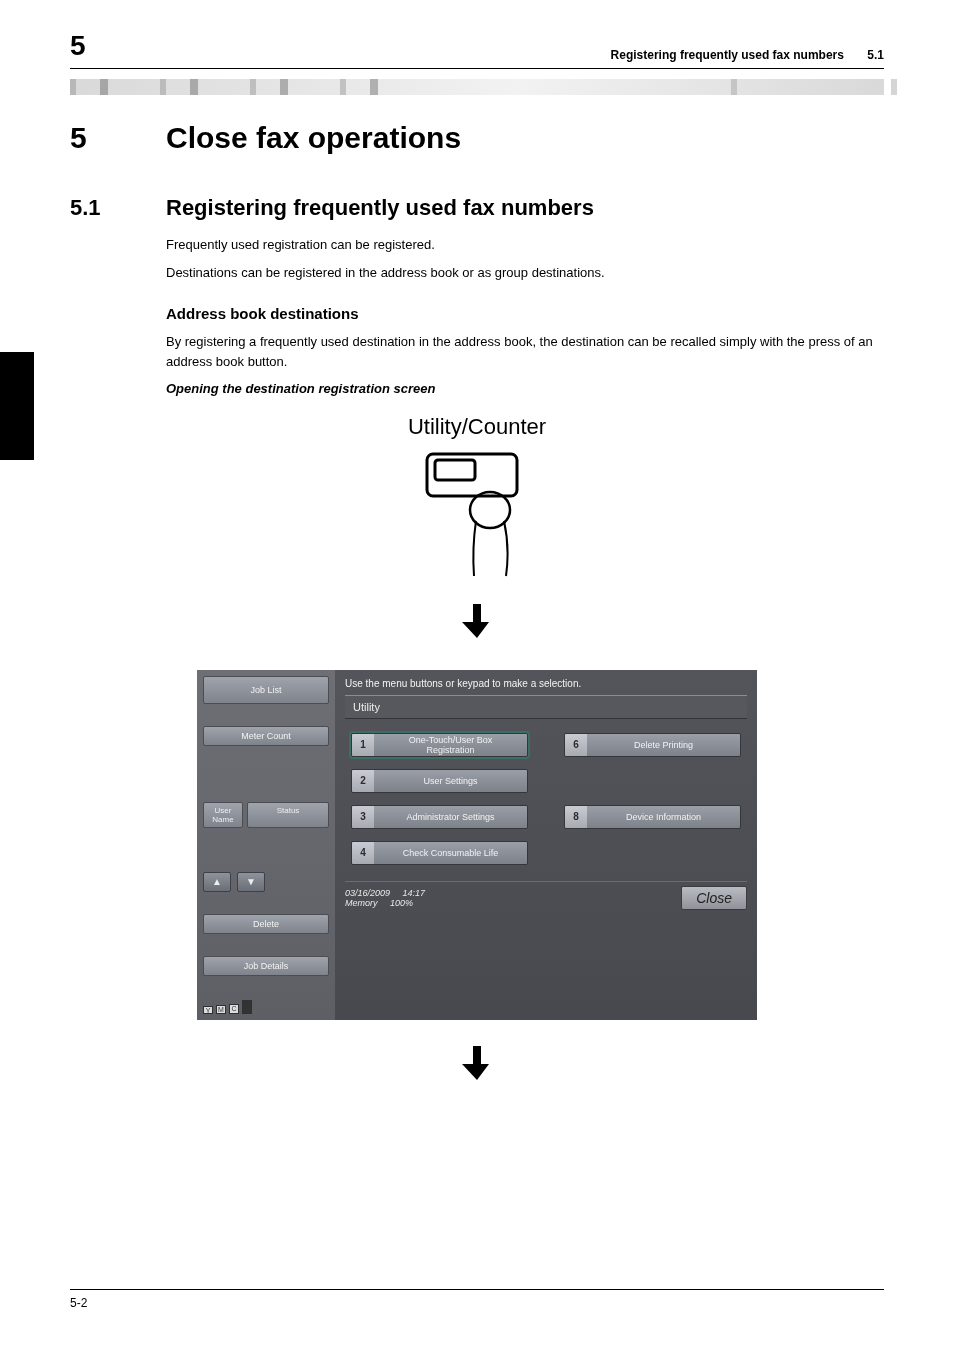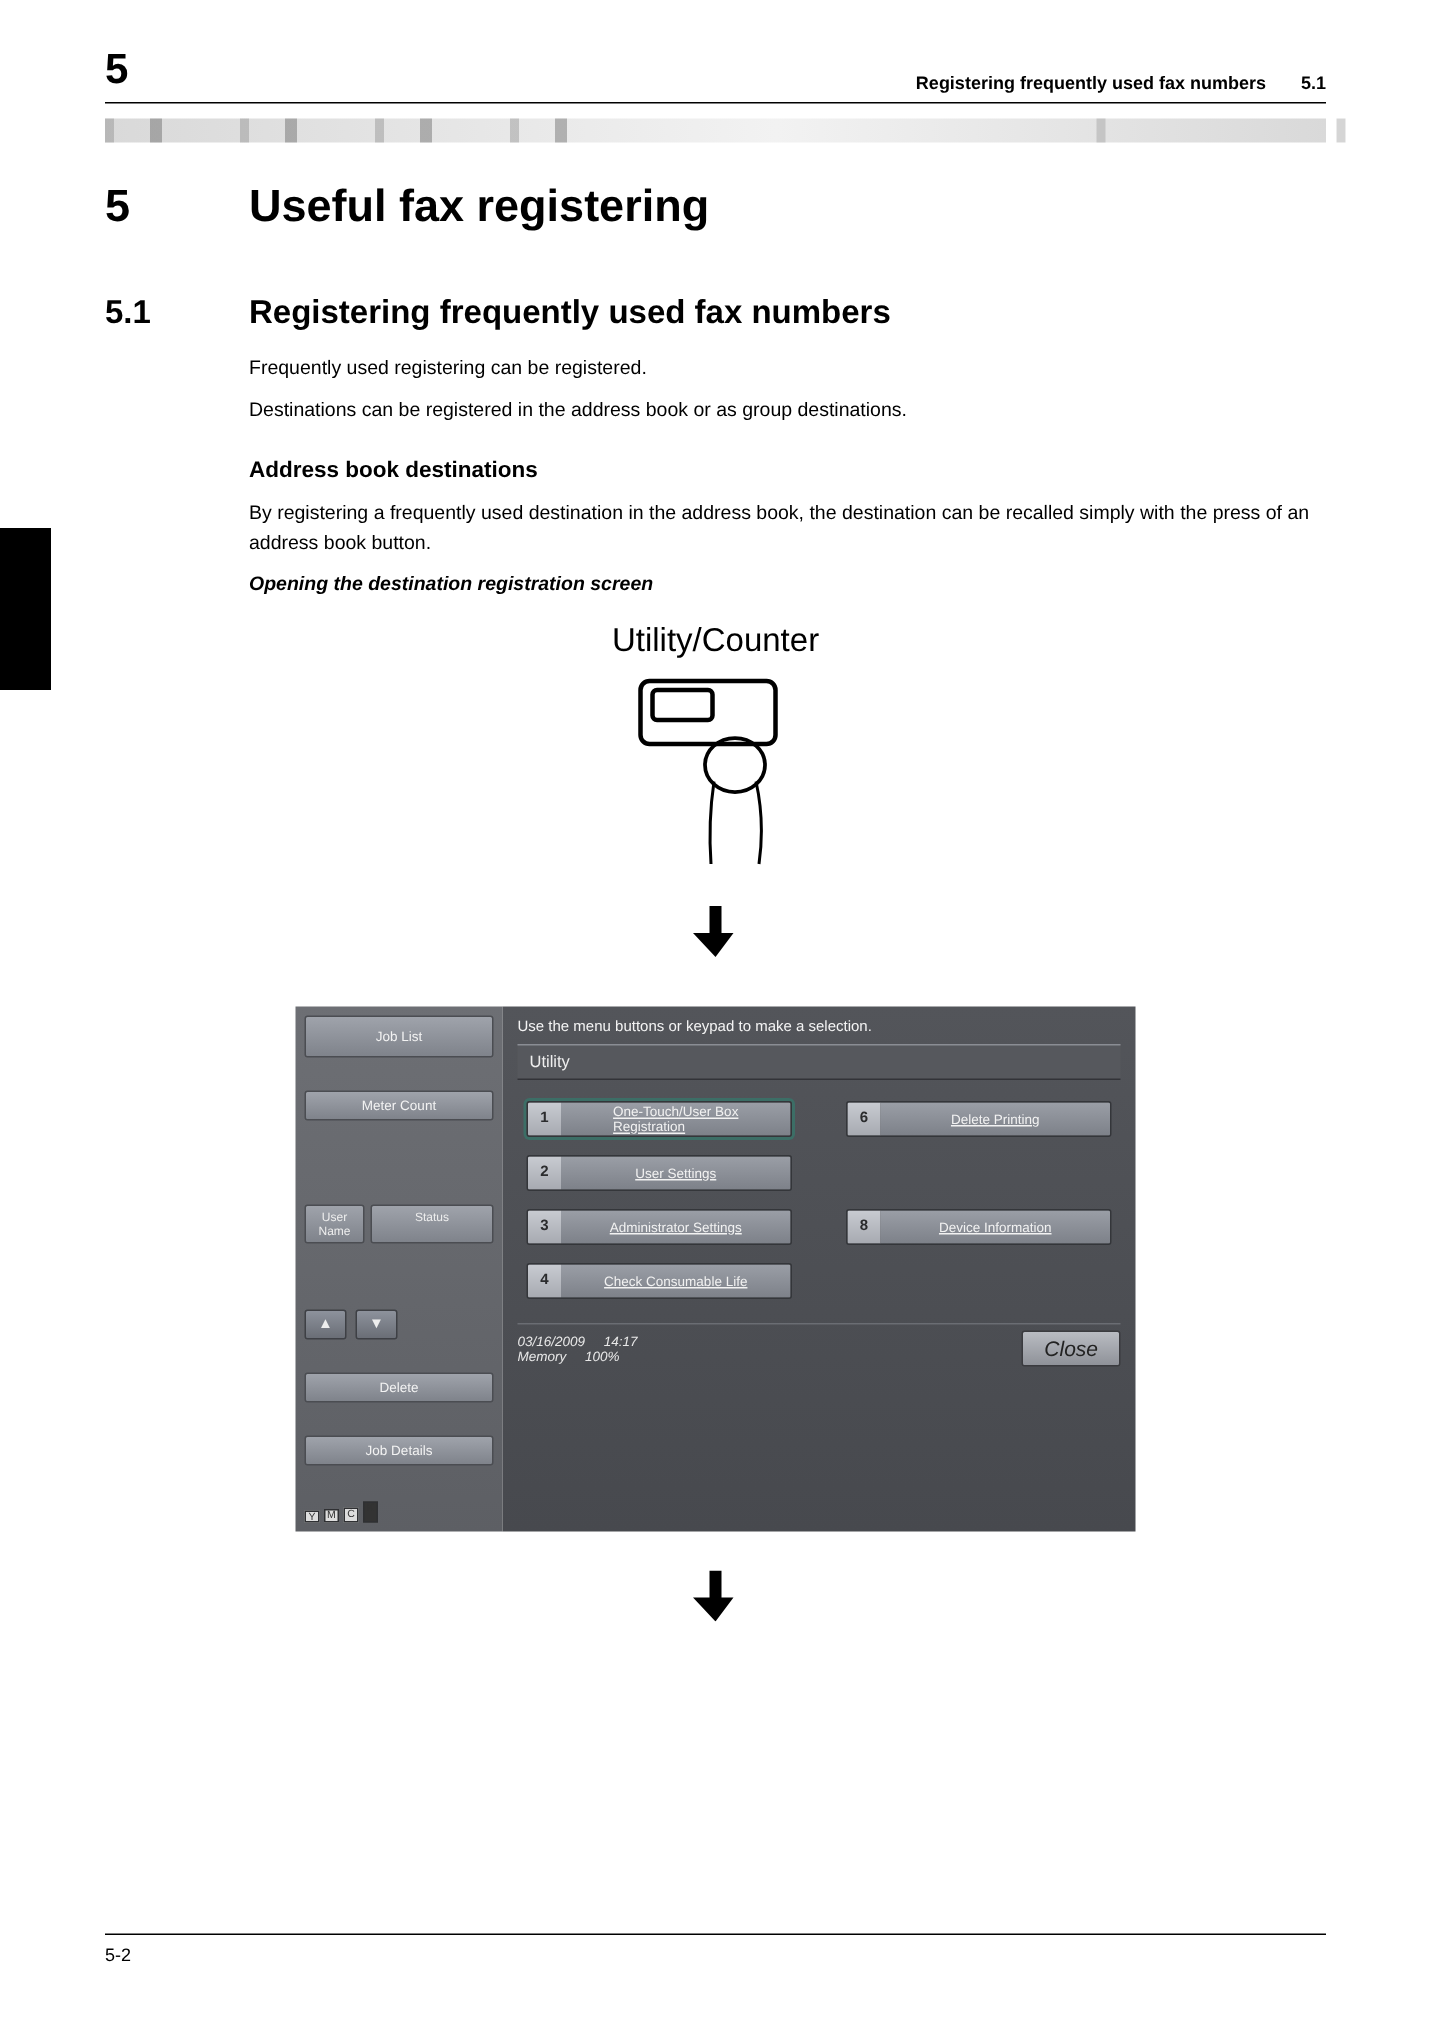--- a/index.html
+++ b/index.html
@@ -229,22 +229,22 @@
     display:flex; align-items:center; justify-content:center;
     font-weight:bold; font-size:10px;
   }
   .mi-label {
     flex:1;
     background: linear-gradient(#9a9ea6, #7d8189);
     color:#f2f2f2;
     display:flex; align-items:center; justify-content:center;
     padding:0 9px;
     font-size:9px;
+    text-align:center;
     white-space:pre-line;
-    text-decoration:underline;
   }
 
   .pm-footer {
     display:flex;
     justify-content: space-between;
     align-items:center;
     border-top:1px solid #6a6d73;
     padding-top:4px;
     margin-top:4px;
     font-size:9px;
@@ -280,29 +280,29 @@
     <div class="header-chap">5</div>
     <div class="header-meta">
       <span>Registering frequently used fax numbers</span>
       <span class="sec">5.1</span>
     </div>
   </div>
   <div class="header-rule"></div>
   <div class="decor-row"></div>
 
   <h1 class="chapter">
-    <span class="num">5</span><span>Useful fax registering</span>
+    <span class="num">5</span><span>Close fax operations</span>
   </h1>
 
   <h2 class="section">
     <span class="num">5.1</span><span>Registering frequently used fax numbers</span>
   </h2>
 
   <div class="body-text">
-    <p>Frequently used registering can be registered.</p>
+    <p>Frequently used registration can be registered.</p>
     <p>Destinations can be registered in the address book or as group destinations.</p>
   </div>
 
   <h3 class="sub">Address book destinations</h3>
   <div class="body-text">
     <p>By registering a frequently used destination in the address book, the destination can be recalled simply with the press of an address book button.</p>
   </div>
   <div class="runin">Opening the destination registration screen</div>
 
   <div class="fig-center">

